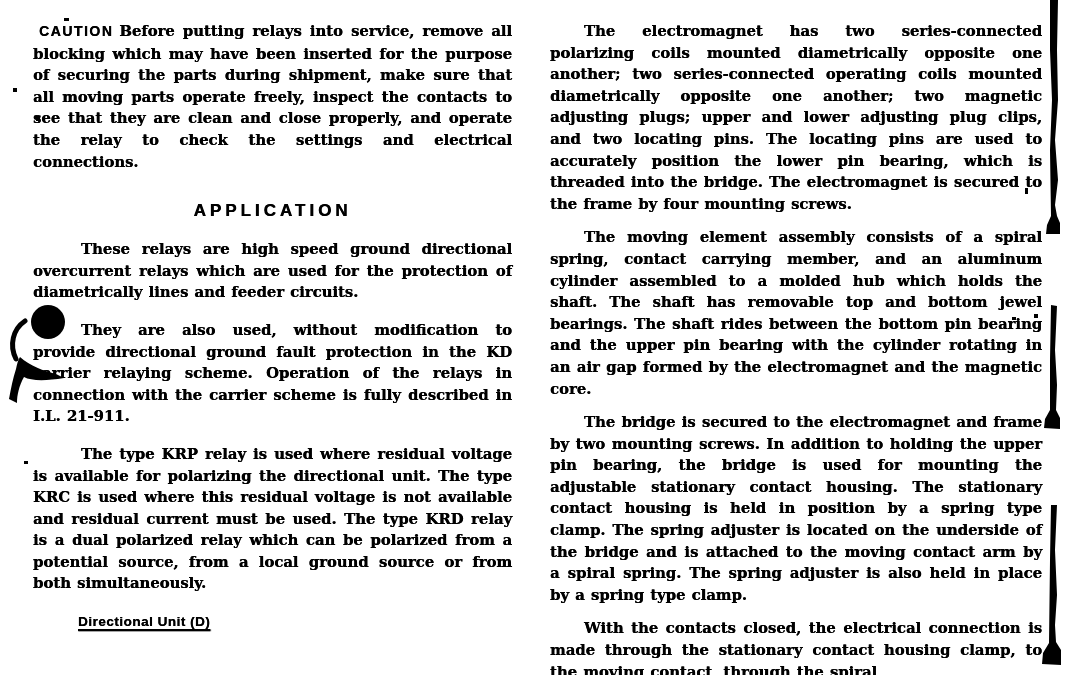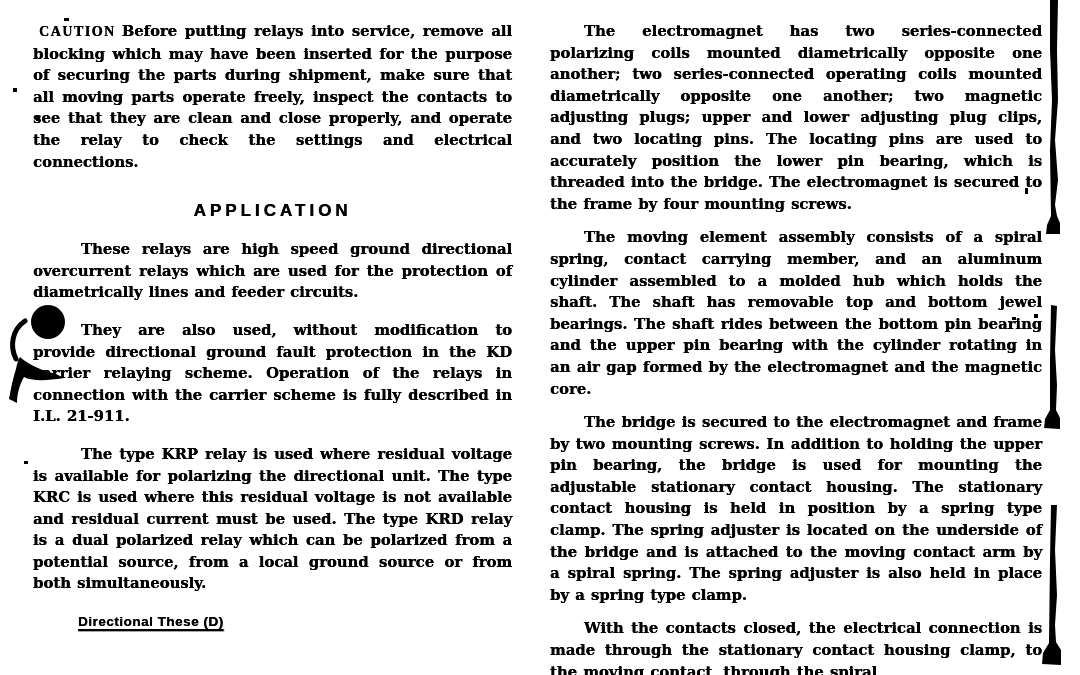--- a/index.html
+++ b/index.html
@@ -28,21 +28,21 @@
     font-weight: bold;
     font-size: 14.8px;
     line-height: 21.6px;
     text-indent: 48px;
     text-shadow: 0.35px 0.35px 0 #000;
     word-spacing: 1px;
   }
   .col-right p { margin-bottom: 12px; text-indent: 34px; }
   p.caution { text-indent: 6px; }
   .caution-label {
-    font-family: Liberation Serif, serif;
+    font-family: Liberation Sans, sans-serif;
     letter-spacing: 1.5px;
     margin-right: 6px;
     font-size: 14px;
   }
   h2 {
     font-family: "Liberation Sans", sans-serif;
     font-weight: bold;
     text-align: center;
     font-size: 17px;
     line-height: 22px;
@@ -79,21 +79,21 @@
       <span class="caution-label">CAUTION</span><span>Before putting relays into service, remove all blocking which may have been inserted for the purpose of securing the parts during shipment, make sure that all moving parts operate freely, inspect the contacts to see that they are clean and close properly, and operate the relay to check the settings and electrical connections.</span>
     </p>
 
     <h2 class="application">APPLICATION</h2>
 
     <p>These relays are high speed ground directional overcurrent relays which are used for the protection of diametrically lines and feeder circuits.</p>
     <p>They are also used, without modification to provide directional ground fault protection in the KD carrier relaying scheme. Operation of the relays in connection with the carrier scheme is fully described in I.L. 21-911.</p>
     <p>The type KRP relay is used where residual voltage is available for polarizing the directional unit. The type KRC is used where this residual voltage is not available and residual current must be used. The type KRD relay is a dual polarized relay which can be polarized from a potential source, from a local ground source or from both simultaneously.</p>
 
 
-    <h3 class="directional">Directional These (D)</h3>
+    <h3 class="directional">Directional Unit (D)</h3>
   </div>
 
   <div class="col col-right">
     <p>The electromagnet has two series-connected polarizing coils mounted diametrically opposite one another; two series-connected operating coils mounted diametrically opposite one another; two magnetic adjusting plugs; upper and lower adjusting plug clips, and two locating pins. The locating pins are used to accurately position the lower pin bearing, which is threaded into the bridge. The electromagnet is secured to the frame by four mounting screws.</p>
     <p>The moving element assembly consists of a spiral spring, contact carrying member, and an aluminum cylinder assembled to a molded hub which holds the shaft. The shaft has removable top and bottom jewel bearings. The shaft rides between the bottom pin bearing and the upper pin bearing with the cylinder rotating in an air gap formed by the electromagnet and the magnetic core.</p>
     <p>The bridge is secured to the electromagnet and frame by two mounting screws. In addition to holding the upper pin bearing, the bridge is used for mounting the adjustable stationary contact housing. The stationary contact housing is held in position by a spring type clamp. The spring adjuster is located on the underside of the bridge and is attached to the moving contact arm by a spiral spring. The spring adjuster is also held in place by a spring type clamp.</p>
     <p>With the contacts closed, the electrical connection is made through the stationary contact housing clamp, to the moving contact, through the spiral</p>
   </div>
 
   <svg class="artifacts" viewBox="0 0 1080 675" aria-hidden="true">

